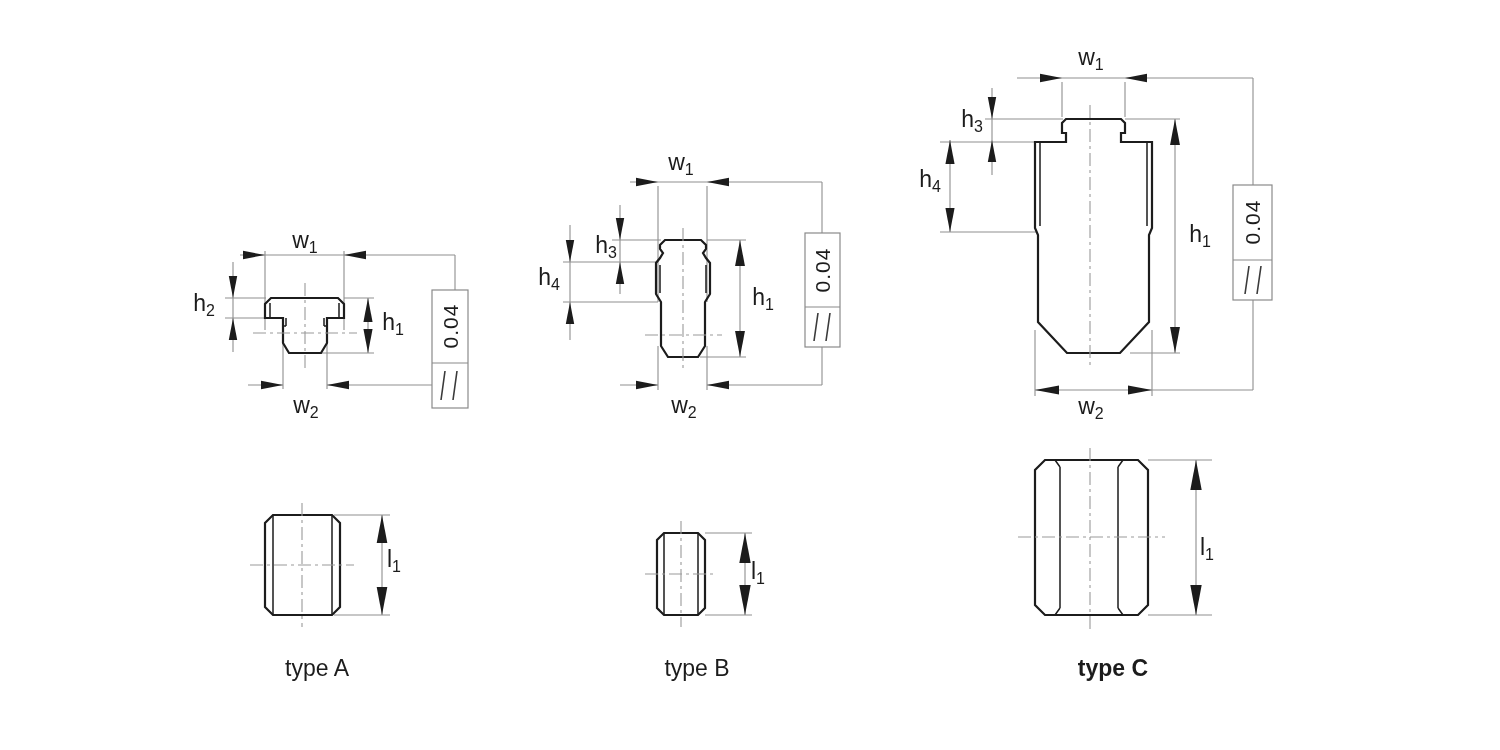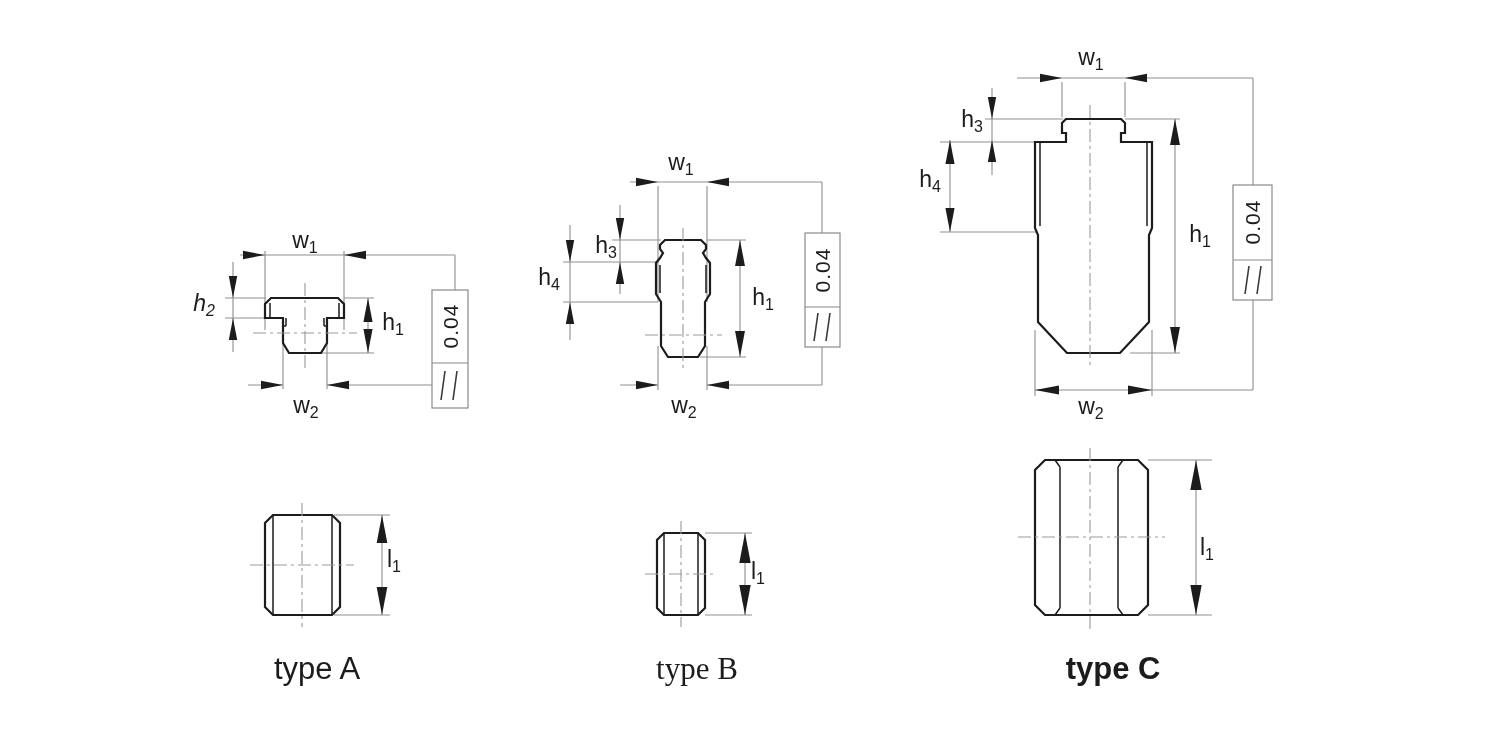--- a/index.html
+++ b/index.html
@@ -25,21 +25,21 @@
     position:absolute;transform:translate(-50%,-50%);
     font-size:23px;line-height:1;white-space:nowrap;color:var(--text);
   }
   .dim-label .sub{font-size:16px;vertical-align:-5px;}
   .tol-label{
     position:absolute;transform:translate(-50%,-50%) rotate(-90deg);
     font-size:21px;line-height:1;white-space:nowrap;color:var(--text);letter-spacing:1px;
   }
   .type-label{
     position:absolute;transform:translate(-50%,-50%);
-    font-size:31px;line-height:1;white-space:nowrap;color:var(--text);
+    font-size:23px;line-height:1;white-space:nowrap;color:var(--text);
   }
 </style>
 </head>
 <body>
 
 <div id="stage">
 
   <svg width="1500" height="750" viewBox="0 0 1500 750">
 
     <g>
@@ -161,21 +161,21 @@
         <polygon points="382,515 376.68,543 387.32,543" class="arrow"></polygon>
         <polygon points="382,615 376.68,587 387.32,587" class="arrow"></polygon>
         <polygon points="745,533 739.3,563 750.7,563" class="arrow"></polygon>
         <polygon points="745,615 739.3,585 750.7,585" class="arrow"></polygon>
         <polygon points="1196,460 1190.3,490 1201.7,490" class="arrow"></polygon>
         <polygon points="1196,615 1190.3,585 1201.7,585" class="arrow"></polygon>
       </g>
   </svg>
 
   <div class="dim-label" style="left:305px;top:242px;"><span>w</span><span class="sub">1</span></div>
-  <div class="dim-label" style="left:204px;top:305px;font-style:italic;"><span>h</span><span class="sub">2</span></div>
+  <div class="dim-label" style="left:204px;top:305px;"><span>h</span><span class="sub">2</span></div>
   <div class="dim-label" style="left:393px;top:324px;"><span>h</span><span class="sub">1</span></div>
   <div class="dim-label" style="left:306px;top:407px;"><span>w</span><span class="sub">2</span></div>
 
   <div class="dim-label" style="left:681px;top:164px;"><span>w</span><span class="sub">1</span></div>
   <div class="dim-label" style="left:606px;top:247px;"><span>h</span><span class="sub">3</span></div>
   <div class="dim-label" style="left:549px;top:279px;"><span>h</span><span class="sub">4</span></div>
   <div class="dim-label" style="left:763px;top:299px;"><span>h</span><span class="sub">1</span></div>
   <div class="dim-label" style="left:684px;top:407px;"><span>w</span><span class="sub">2</span></div>
 
   <div class="dim-label" style="left:1091px;top:59px;"><span>w</span><span class="sub">1</span></div>
@@ -186,16 +186,16 @@
 
   <div class="dim-label" style="left:394px;top:561px;"><span>l</span><span class="sub">1</span></div>
   <div class="dim-label" style="left:758px;top:573px;"><span>l</span><span class="sub">1</span></div>
   <div class="dim-label" style="left:1207px;top:549px;"><span>l</span><span class="sub">1</span></div>
 
   <div class="tol-label" style="left:450px;top:326px;">0.04</div>
   <div class="tol-label" style="left:822px;top:270px;">0.04</div>
   <div class="tol-label" style="left:1252px;top:222px;">0.04</div>
 
   <div class="type-label" style="left:317px;top:668px;">type A</div>
-  <div class="type-label" style="left:697px;top:668px;font-family:Liberation Serif, serif;">type B</div>
+  <div class="type-label" style="left:697px;top:668px;">type B</div>
   <div class="type-label" style="left:1113px;top:668px;font-weight:bold;">type C</div>
 
 </div>
 
 </body></html>

